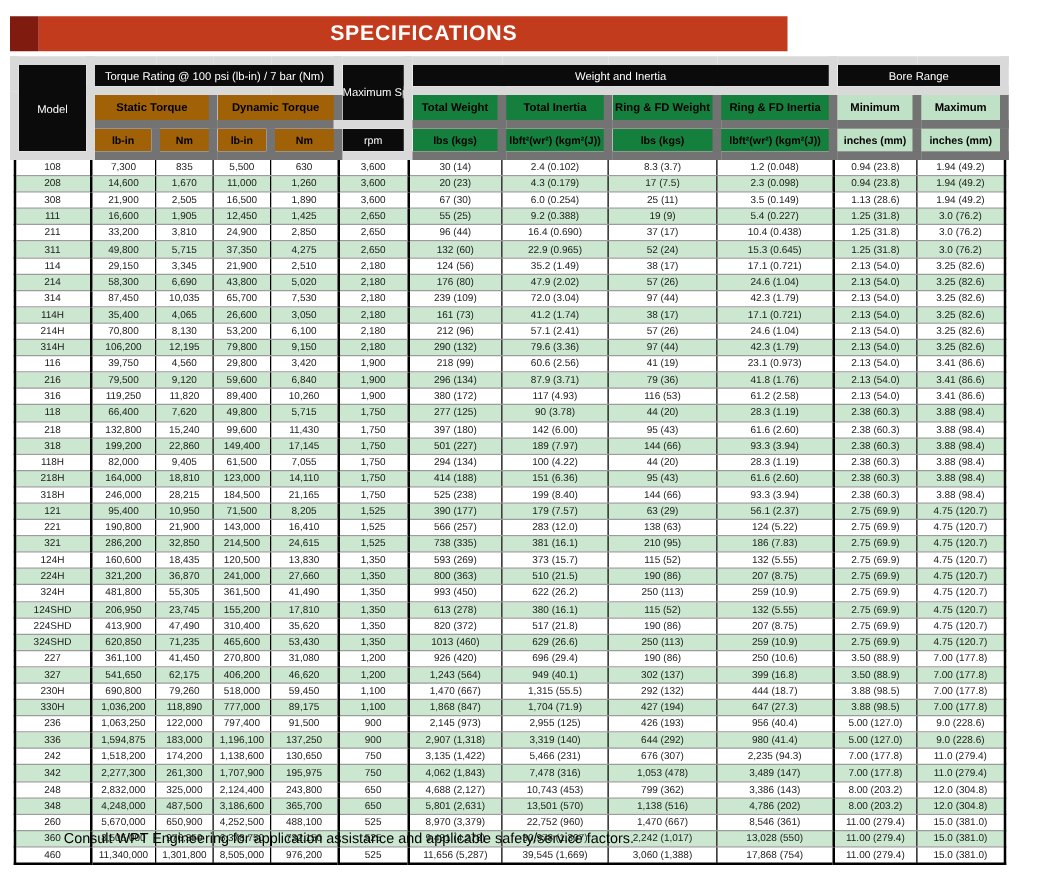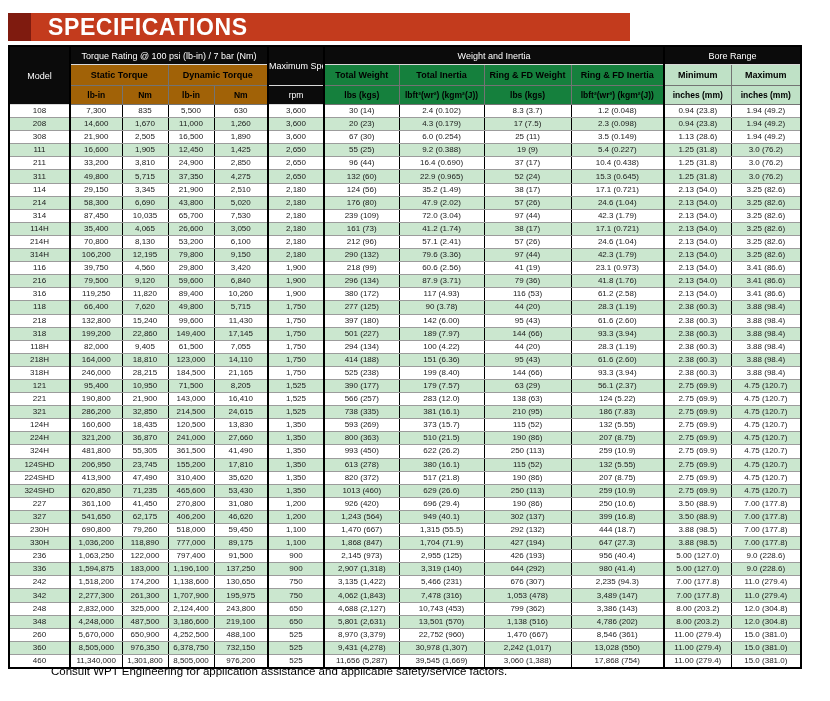--- a/index.html
+++ b/index.html
@@ -1,26 +1,26 @@
 <!DOCTYPE html>
 <html><head>
 <meta charset="utf-8">
 <style>
   html,body{margin:0;padding:0;background:#fff;}
   .page{position:relative;width:830px;height:701px;background:#fff;overflow:hidden;
         font-family:"Liberation Sans", sans-serif;color:#111;}
   .banner-accent{position:absolute;left:8px;top:13px;width:23px;height:28px;background:#7f1b0f;}
   .banner{position:absolute;left:31px;top:13px;width:599px;height:28px;background:#c33b1d;}
   .banner span{display:block;padding-left:17px;line-height:28px;color:#fff;font-weight:bold;
-               font-size:23px;letter-spacing:.6px;}
+               font-size:17px;letter-spacing:.6px;text-align:center;}
   table.spec{position:absolute;left:8px;top:45px;width:792px;border-collapse:collapse;
              table-layout:fixed;border:2px solid #000;}
   table.spec th, table.spec td{padding:0;text-align:center;vertical-align:middle;overflow:hidden;
              white-space:nowrap;}
-  thead th{border:1px solid #737373;font-size:9px;}
+  thead th{border:7px solid #737373;font-size:9px;}
   thead th.black{background:#0b0b0b;color:#fff;font-weight:400;border-color:#d9d9d9;font-size:9px;}
   thead th.yellow{background:#a16207;color:#000;font-weight:700;}
   thead th.blue{background:#15803d;color:#000;font-weight:700;}
   thead th.green{background:#bfe1c6;color:#000;font-weight:700;}
   tr.h1 th{height:17px;}
   tr.h2 th{height:20px;}
   tr.h3 th{height:18px;font-size:8.5px;}
   th.maxspeed{white-space:normal;line-height:1.15;font-size:9px;}
   tbody td{height:12.1px;font-size:8px;line-height:1;color:#1a1a1a;
            border-top:1px solid #9c9c9c;border-bottom:1px solid #9c9c9c;
@@ -634,21 +634,21 @@
           <td>799 (362)</td>
           <td>3,386 (143)</td>
           <td class="gb">8.00 (203.2)</td>
           <td>12.0 (304.8)</td>
         </tr>
         <tr class="alt">
           <td>348</td>
           <td class="gb">4,248,000</td>
           <td>487,500</td>
           <td>3,186,600</td>
-          <td>219,100</td>
+          <td>365,700</td>
           <td class="gb">650</td>
           <td class="gb">5,801 (2,631)</td>
           <td>13,501 (570)</td>
           <td>1,138 (516)</td>
           <td>4,786 (202)</td>
           <td class="gb">8.00 (203.2)</td>
           <td>12.0 (304.8)</td>
         </tr>
         <tr>
           <td>260</td>

